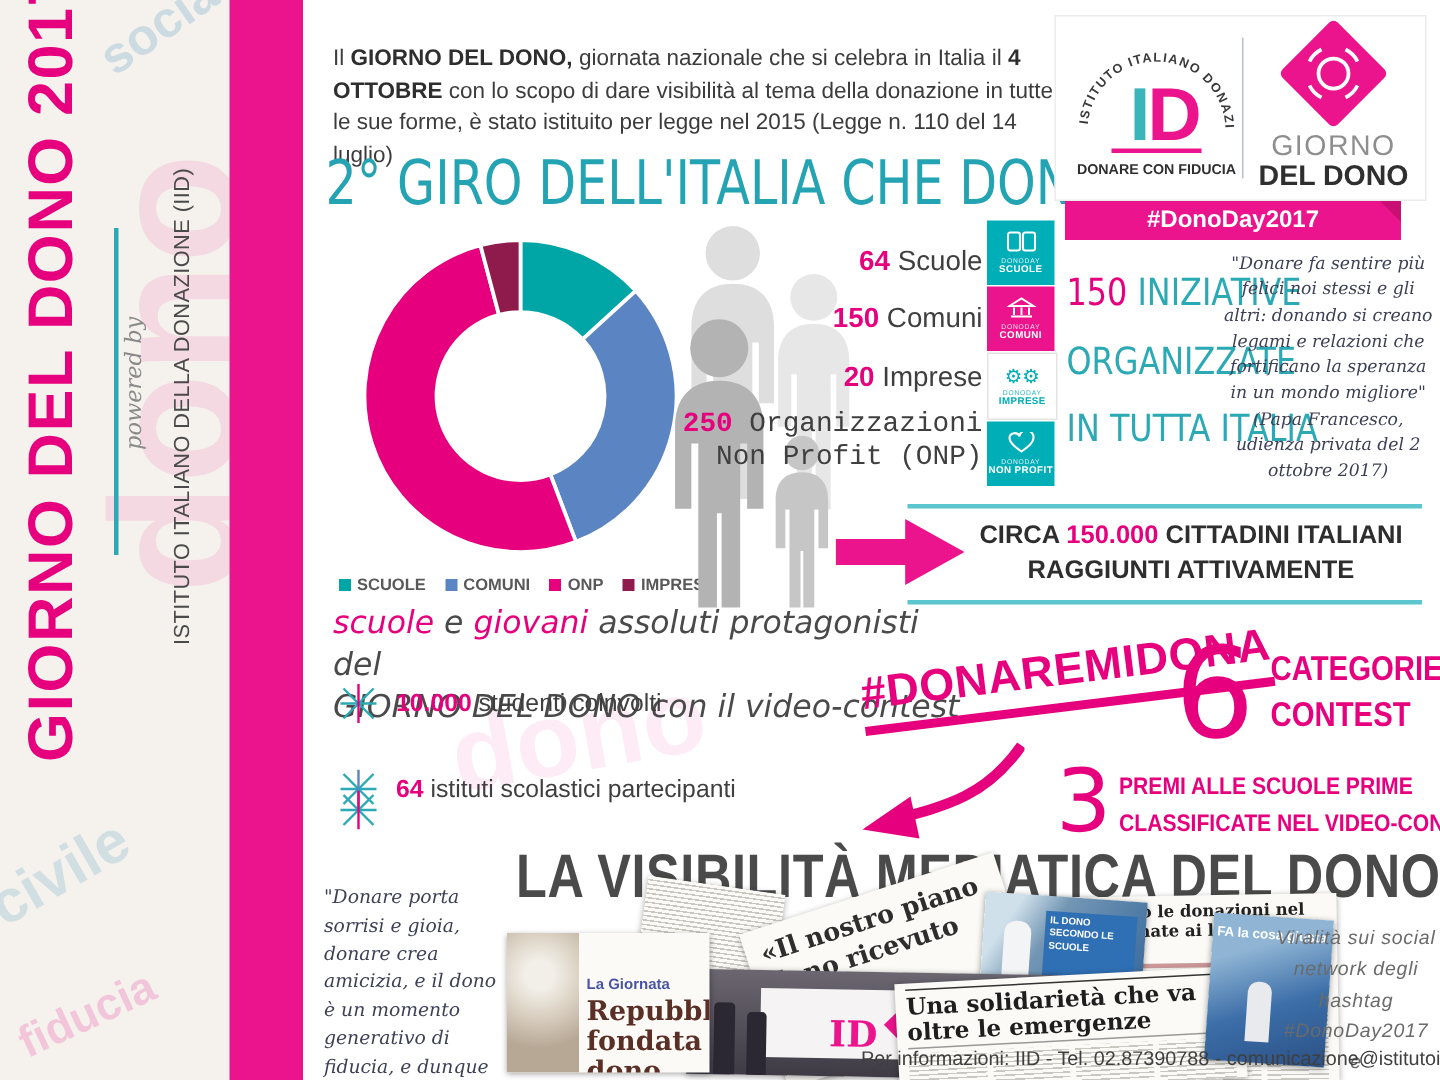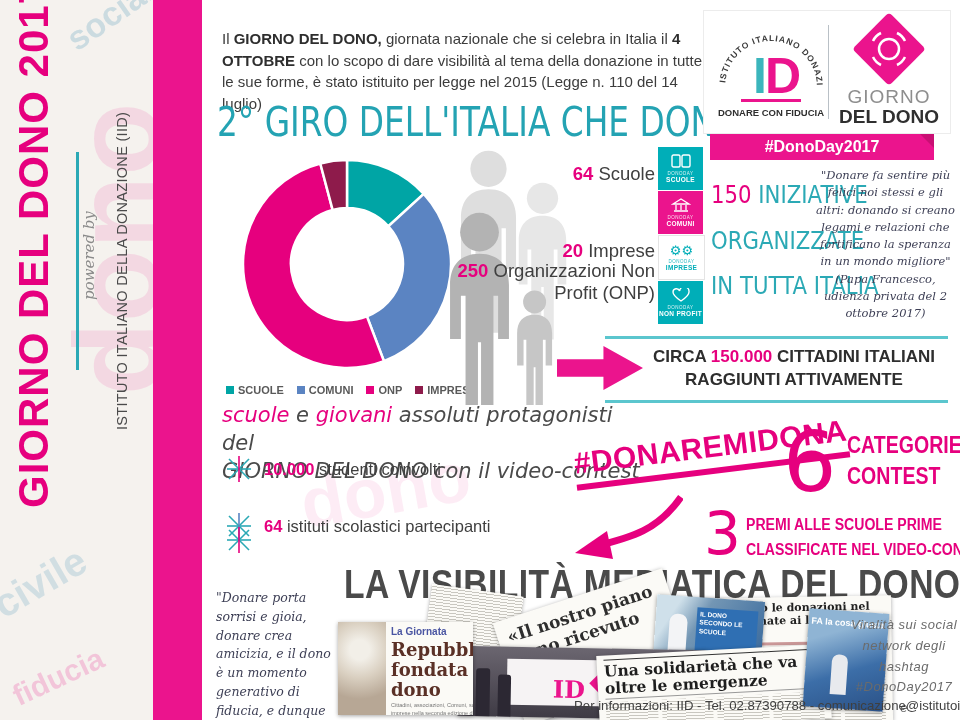--- a/index.html
+++ b/index.html
@@ -82,21 +82,21 @@
   
   #media-title{left:344px;top:561px;font-size:41px;font-weight:800;color:#4a4a4a;white-space:nowrap;
      transform:scaleX(.82);transform-origin:left top;letter-spacing:.5px;}
   #mattarella-quote{left:216px;top:589px;width:122px;font-family:"DejaVu Serif",serif;font-style:italic;
      font-size:12.5px;color:#3d3f55;line-height:1.5;}
   .clip{position:absolute;background:#fbfaf6;box-shadow:0 1px 4px rgba(0,0,0,.35);overflow:hidden;}
   .fakecols{background:repeating-linear-gradient(#fbfaf6 0 2px,#c9c7c0 2px 3px);}
   #clip-giornata{left:338px;top:622px;width:135px;height:93px;display:flex;}
   #clip-giornata .photo{width:48px;height:100%;background:
       radial-gradient(circle at 45% 30%,#f2efe8 14%,#d9cfc0 40%,#b7a795 70%);flex:none;}
-  #clip-giornata .txt{padding:4px 5px;}
+  #clip-giornata .txt{padding:4px 5px;margin-top:25px;}
   #giornata-kicker{color:#4a55a2;font-weight:bold;font-size:10px;}
   #giornata-head{font-family:"DejaVu Serif",serif;font-weight:bold;font-size:18px;color:#5a3026;line-height:1.1;margin:3px 0;}
   #giornata-body{font-size:5.5px;color:#777;line-height:1.3;}
   #clip-tilt-small{left:428px;top:590px;width:92px;height:58px;transform:rotate(8deg);}
   #clip-nostro{left:505px;top:593px;width:158px;height:92px;transform:rotate(-18deg);
      font-family:"DejaVu Serif",serif;font-weight:bold;font-size:17px;color:#2e2e2e;
      padding:8px 10px;line-height:1.25;}
   #clip-ripartono{left:700px;top:597px;width:178px;height:116px;transform:rotate(-1deg);padding:5px 7px;}
   #ripartono-head{font-family:"DejaVu Serif",serif;font-weight:bold;font-size:11px;color:#222;line-height:1.15;}
   #ripartono-sub{font-size:4.5px;color:#a33;margin:2px 0 4px;}
@@ -211,22 +211,23 @@
         <path d="M30 27 c-13 0 -19 8 -19 20 l0 35 7 0 0 -28 3 0 0 72 8 0 0 -42 2 0 0 42 8 0 0 -72 3 0 0 28 7 0 0 -35 c0 -12 -6 -20 -19 -20 z"></path>
       </g>
     </defs>
     <use href="#person" transform="translate(12,0) scale(1.45)" fill="#dedede"></use>
     <use href="#person" transform="translate(72,32) scale(1.25)" fill="#e7e7e7"></use>
     <use href="#person" transform="translate(0,62) scale(1.55)" fill="#b3b3b3"></use>
     <use href="#person" transform="translate(74,140) scale(0.92)" fill="#c6c6c6"></use>
   </svg>
 
   <div class="stat-row abs" style="left:440px;top:163px;"><span class="num">64</span><span> Scuole</span></div>
+  <div class="stat-row abs" style="left:440px;top:201px;"><span class="num">150</span><span> Comuni</span></div>
   <div class="stat-row abs" style="left:440px;top:240px;"><span class="num">20</span><span> Imprese</span></div>
-  <div class="stat-row abs" style="left:440px;top:260px;"><span class="num">250</span><span> Organizzazioni Non Profit (ONP)</span></div>
+  <div class="stat-row abs" style="left:440px;top:272px;font-family:Liberation Mono, monospace;"><span class="num">250</span><span> Organizzazioni Non Profit (ONP)</span></div>
 
   <div id="tiles" class="abs">
     <div class="tile teal">
       <svg width="20" height="15" viewBox="0 0 20 15">
           <rect x="1" y="1" width="8" height="12" rx="1.5" fill="none" stroke="#fff" stroke-width="1.4"></rect>
           <rect x="11" y="1" width="8" height="12" rx="1.5" fill="none" stroke="#fff" stroke-width="1.4"></rect>
         </svg>
       <div class="brand">DONODAY</div>
       <div class="lab">SCUOLE</div>
     </div>

